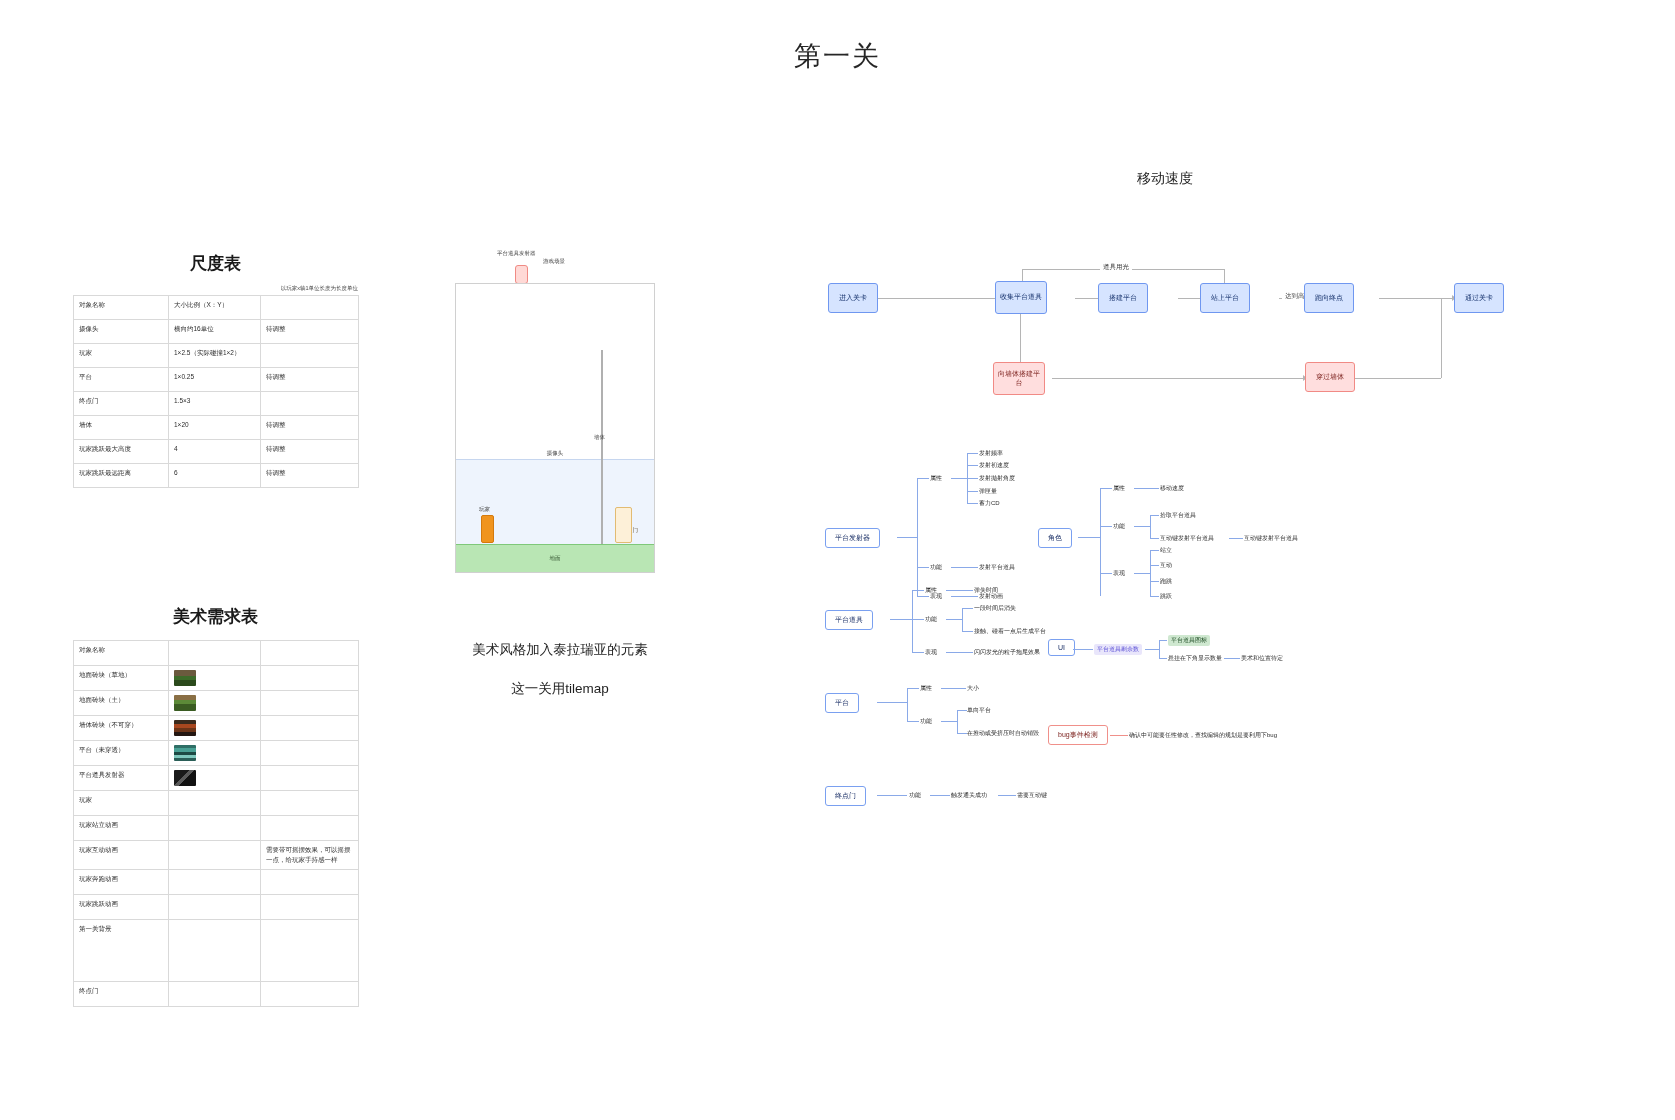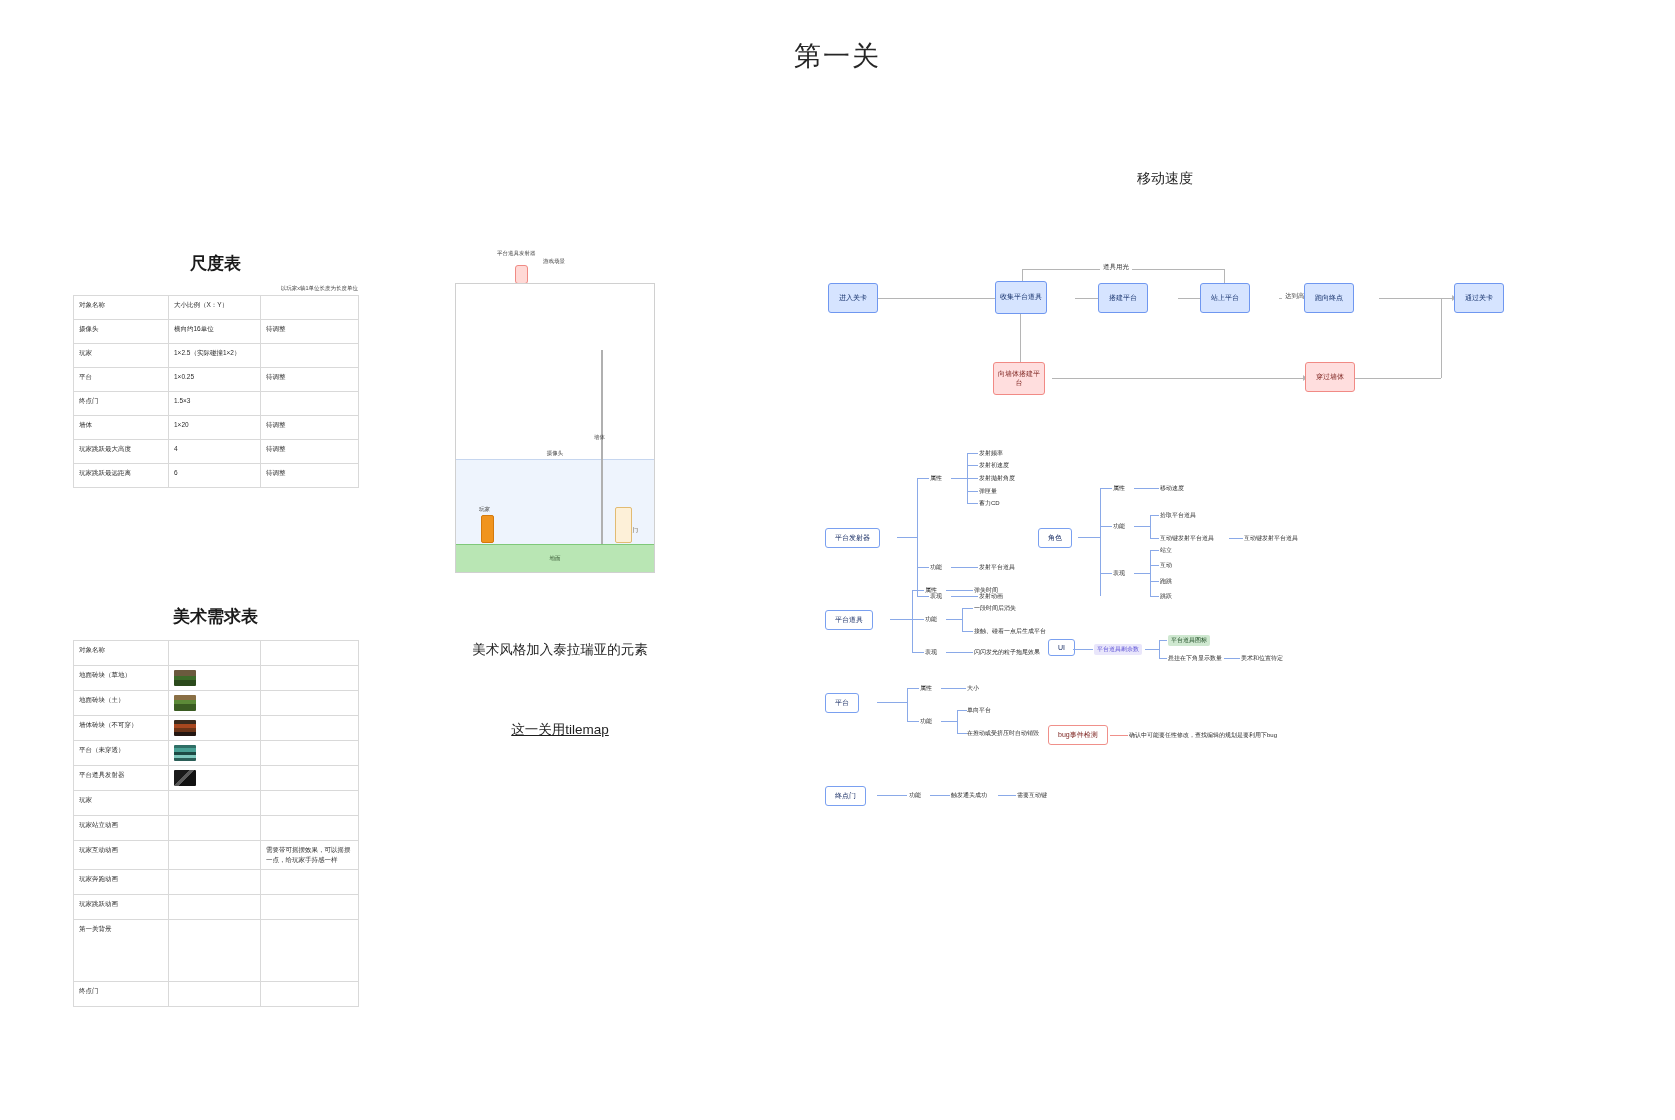--- a/index.html
+++ b/index.html
@@ -102,21 +102,21 @@
   }
   #launcher-label { position:absolute; left:42px; top:-33px; font-size:5.5px; color:#3b3b3b; white-space:nowrap; }
   #scene-label { position:absolute; left:88px; top:-25px; font-size:5.5px; color:#3b3b3b; white-space:nowrap; }
 
   
   .center-note {
     position:absolute; left:380px; width:360px; text-align:center;
     font-size:13.5px; color:#1f1f1f;
   }
   #note-1 { top:641px; }
-  #note-2 { top:721px;text-decoration:underline; }
+  #note-2 { top:680px; }
 
   
   #loop-title { position:absolute; left:1090px; top:170px; width:150px; text-align:center;
     font-size:14px; font-weight:400; color:#1f1f1f; }
   #flow { position:absolute; left:820px; top:255px; width:720px; height:150px; }
   .fnode {
     position:absolute; display:flex; align-items:center; justify-content:center;
     font-size:7px; line-height:1.25; text-align:center; border-radius:3px;
     padding:2px 3px;
   }

